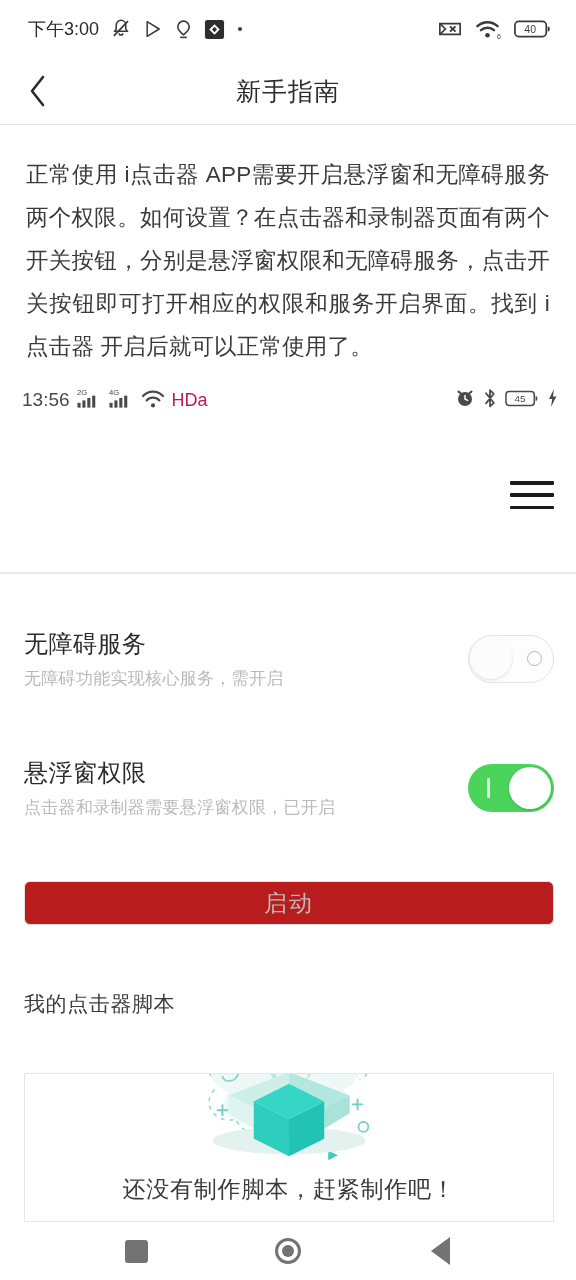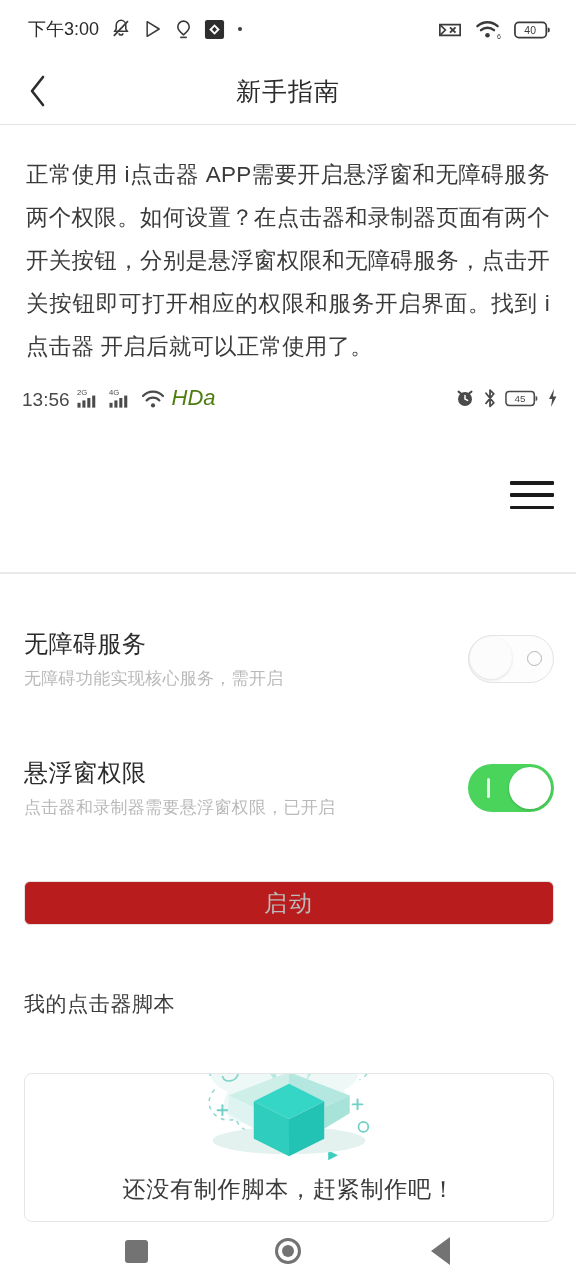--- a/index.html
+++ b/index.html
@@ -29,21 +29,21 @@
     padding: 0 24px 0 28px;
     background: #ffffff;
   }
   .sb-left { display: flex; align-items: center; gap: 11px; }
   .sb-time {
     font-size: 18px;
     color: #2a2a2a;
     letter-spacing: 0px;
     white-space: nowrap;
   }
-  .sb-right { display: flex; align-items: flex-end; gap: 13px; }
+  .sb-right { display: flex; align-items: center; gap: 13px; }
   .icon-svg { display: block; }
 
   
   .title-bar {
     height: 66px;
     flex: 0 0 66px;
     position: relative;
     display: flex;
     align-items: center;
     justify-content: center;
@@ -93,21 +93,21 @@
   }
   .inner-status {
     flex: 0 0 40px;
     display: flex;
     align-items: center;
     justify-content: space-between;
     padding: 0 18px 0 22px;
   }
   .is-left { display: flex; align-items: flex-end; gap: 7px; }
   .is-time { font-size: 19px; color: #4a4a4a; line-height: 1; }
-  .is-hd { font-size: 22px; color: #4d7c0f; line-height: 1; font-style: italic; }
+  .is-hd { font-size: 18px; color: #be185d; line-height: 1; }
   .is-right { display: flex; align-items: center; gap: 8px; }
 
   .inner-titlebar {
     flex: 0 0 72px;
     position: relative;
     display: flex;
     align-items: center;
     justify-content: center;
   }
   .app-title {
@@ -213,21 +213,21 @@
   .section-label {
     padding: 24px 0 14px 24px;
     font-size: 21px;
     color: #3d3d3d;
     letter-spacing: 0.6px;
     flex: 0 0 auto;
   }
   .script-card {
     margin: 0 22px 0 24px;
     border: 1.5px solid #e6e6e6;
-    border-radius: 8px;
+    border-radius: 0;
     background: #ffffff;
     flex: 1 1 auto;
     display: flex;
     flex-direction: column;
     align-items: center;
     justify-content: flex-end;
     padding-bottom: 16px;
     overflow: hidden;
     min-height: 0;
   }

